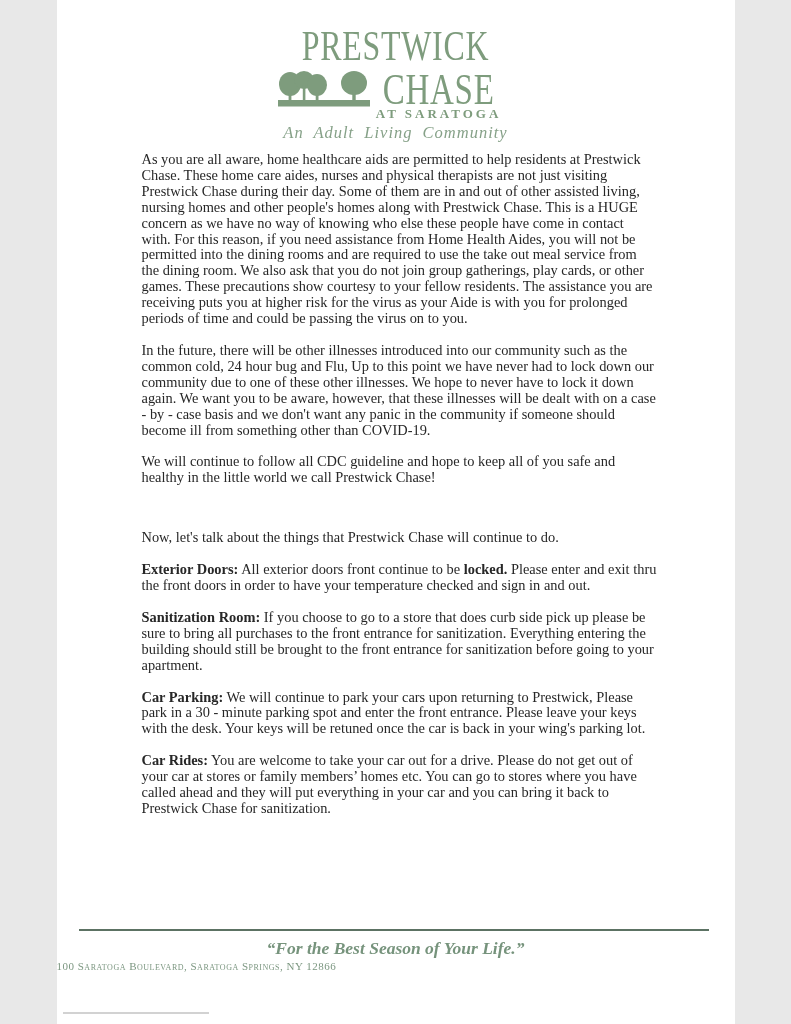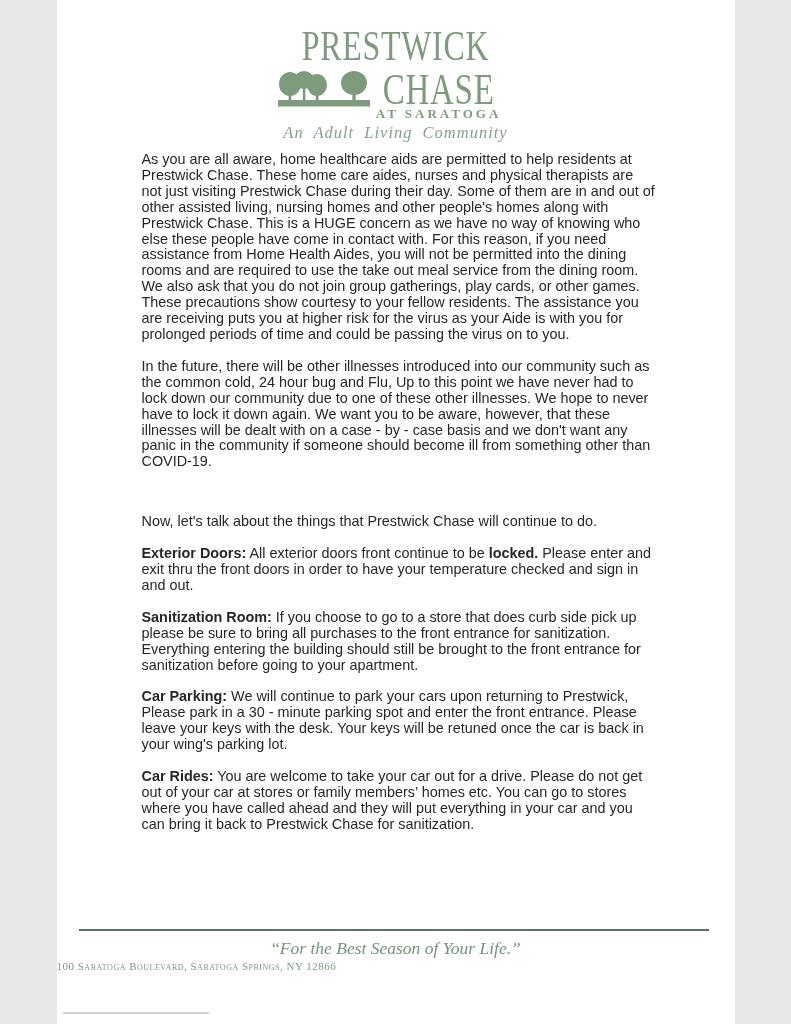--- a/index.html
+++ b/index.html
@@ -35,35 +35,35 @@
     letter-spacing:1px; word-spacing:5px; margin-top:3px; color:#86a188;
   }
 
   
   .letter {
     margin:10px 78px 0 85px;
     color:#272727;
     font-size:14.4px; line-height:15.9px;
     text-align:left;
   }
-  .letter p { margin:0 0 16px 0; }
+  .letter p { margin:0 0 16px 0;font-family:Liberation Serif, serif; }
   .transition { margin-top:44px !important; }
   .section { margin:0 0 16px 44px; }
   .bold { font-weight:bold; }
 
   
   .footer-rule {
     position:absolute; left:22px; right:26px; top:929px;
     border-top:2px solid #5c7263; height:0;
   }
   .footer-slogan {
     position:absolute; left:0; right:0; top:938px;
     text-align:center; color:#76937c;
     font-family:"Liberation Serif", serif;
-    font-weight:normal; font-style:italic; font-size:17.5px;
+    font-weight:bold; font-style:italic; font-size:17.5px;
   }
   .footer-address {
     position:absolute; left:0; right:0; top:960px;
     text-align:left; color:#7c9781;
     font-family:"Liberation Serif", serif;
     font-variant:small-caps; font-size:11px; letter-spacing:0.5px;
   }
   .footer-contact {
     position:absolute; left:0; right:0; top:982px;
     text-align:center; color:#7c9781;
@@ -107,20 +107,21 @@
         <span class="logo-chase">CHASE</span>
         <span class="logo-location">AT SARATOGA</span>
       </span>
     </div>
     <div class="logo-tagline">An Adult Living Community</div>
   </div>
 
   <div class="letter">
     <p>As you are all aware, home healthcare aids are permitted to help residents at Prestwick Chase. These home care aides, nurses and physical therapists are not just visiting Prestwick Chase during their day. Some of them are in and out of other assisted living, nursing homes and other people's homes along with Prestwick Chase. This is a HUGE concern as we have no way of knowing who else these people have come in contact with. For this reason, if you need assistance from Home Health Aides, you will not be permitted into the dining rooms and are required to use the take out meal service from the dining room. We also ask that you do not join group gatherings, play cards, or other games. These precautions show courtesy to your fellow residents. The assistance you are receiving puts you at higher risk for the virus as your Aide is with you for prolonged periods of time and could be passing the virus on to you.</p>
     <p>In the future, there will be other illnesses introduced into our community such as the common cold, 24 hour bug and Flu, Up to this point we have never had to lock down our community due to one of these other illnesses. We hope to never have to lock it down again. We want you to be aware, however, that these illnesses will be dealt with on a case - by - case basis and we don't want any panic in the community if someone should become ill from something other than COVID-19.</p>
+    <p>We will continue to follow all CDC guideline and hope to keep all of you safe and healthy in the little world we call Prestwick Chase!</p>
 
     <p class="transition">Now, let's talk about the things that Prestwick Chase will continue to do.</p>
 
     <p class="section"><span class="bold">Exterior Doors:</span><span> All exterior doors front continue to be </span><span class="bold">locked.</span><span> Please enter and exit thru the front doors in order to have your temperature checked and sign in and out.</span></p>
 
     <p class="section"><span class="bold">Sanitization Room:</span><span> If you choose to go to a store that does curb side pick up please be sure to bring all purchases to the front entrance for sanitization. Everything entering the building should still be brought to the front entrance for sanitization before going to your apartment.</span><span class="bold"></span><span></span></p>
 
     <p class="section"><span class="bold">Car Parking:</span><span> We will continue to park your cars upon returning to Prestwick, Please park in a 30 - minute parking spot and enter the front entrance. Please leave your keys with the desk. Your keys will be retuned once the car is back in your wing's parking lot.</span><span class="bold"></span><span></span></p>
 
     <p class="section"><span class="bold">Car Rides:</span><span> You are welcome to take your car out for a drive. Please do not get out of your car at stores or family members’ homes etc. You can go to stores where you have called ahead and they will put everything in your car and you can bring it back to Prestwick Chase for sanitization.</span><span class="bold"></span><span></span></p>

